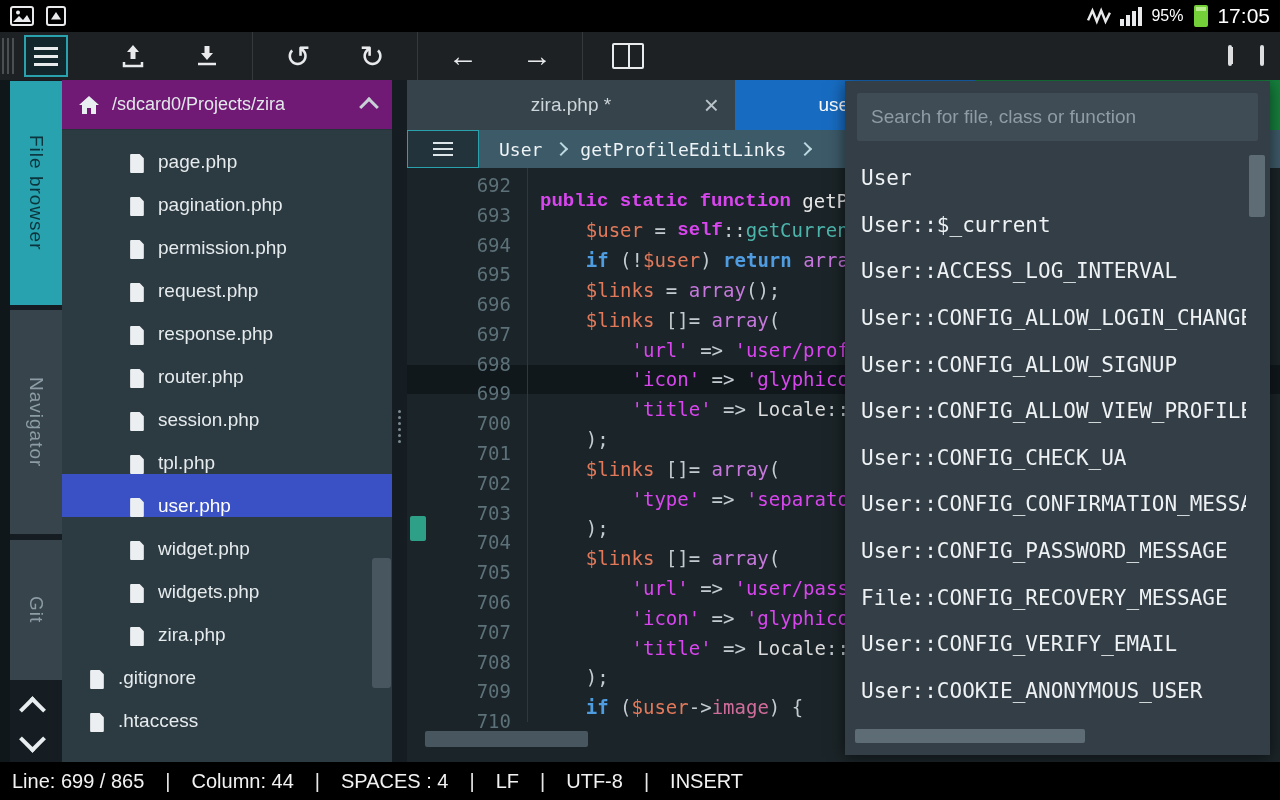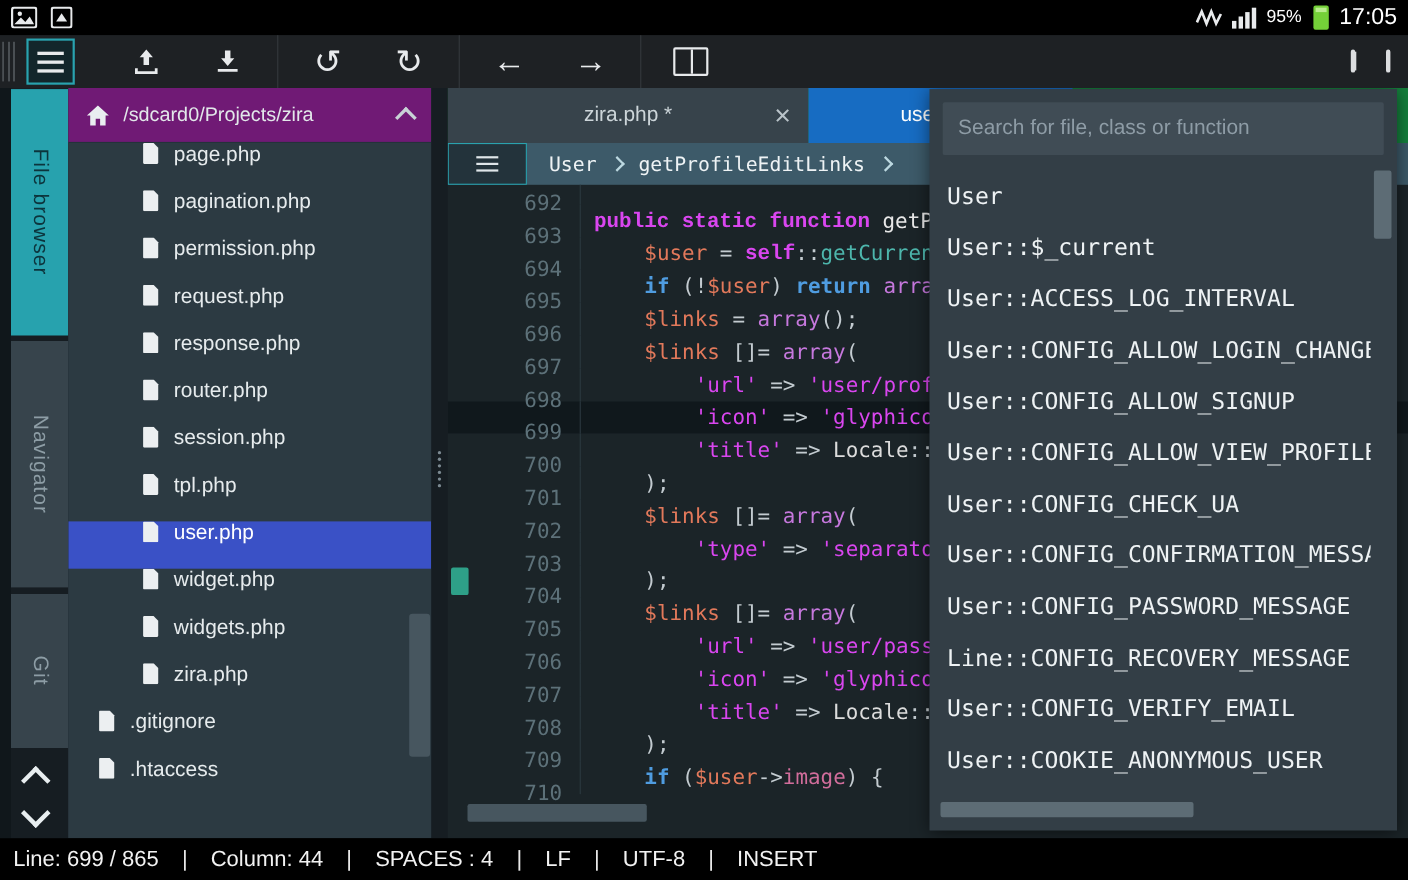--- a/index.html
+++ b/index.html
@@ -56,21 +56,21 @@
   #chev-down-btn{top:648px;}
 
   
   .file-panel{position:absolute;left:62px;width:330px;top:0;bottom:0;background:#2c3a42;overflow:hidden;}
   .path-bar{height:50px;background:#701a75;display:flex;align-items:center;padding:0 16px;gap:12px;
             border-bottom:1px solid #24323a;box-sizing:border-box;}
   .path-text{color:#e2e8ea;font-size:18px;flex:1;white-space:nowrap;overflow:hidden;}
   .collapse-chev{width:11px;height:11px;border-left:3px solid #c8d2d6;border-top:3px solid #c8d2d6;
                  transform:rotate(45deg);margin-top:5px;flex:none;}
   #file-list{position:absolute;top:50px;left:0;right:0;bottom:0;overflow:hidden;}
-  .file-row{height:43px;display:flex;align-items:flex-start;gap:13px;color:#e6ebed;font-size:19px;}
+  .file-row{height:43px;display:flex;align-items:flex-end;gap:13px;color:#e6ebed;font-size:19px;}
   .file-row.lvl2{padding-left:68px;}
   .file-row.lvl1{padding-left:28px;}
   .file-row.selected{background:#3a51c6;color:#fff;}
   .doc-icon{flex:none;}
   .fp-thumb{position:absolute;right:1px;top:478px;width:19px;height:130px;background:#47565f;border-radius:3px;}
 
   
   .resize-handle{position:absolute;left:395px;top:324px;width:9px;height:44px;
                  display:flex;flex-direction:column;gap:3px;align-items:center;justify-content:center;}
   .resize-handle i{width:3px;height:3px;border-radius:50%;background:#7c8a92;}
@@ -384,21 +384,21 @@
     <div id="popup-list">
         <div class="popup-item">User</div>
         <div class="popup-item">User::$_current</div>
         <div class="popup-item">User::ACCESS_LOG_INTERVAL</div>
         <div class="popup-item">User::CONFIG_ALLOW_LOGIN_CHANGE</div>
         <div class="popup-item">User::CONFIG_ALLOW_SIGNUP</div>
         <div class="popup-item">User::CONFIG_ALLOW_VIEW_PROFILES</div>
         <div class="popup-item">User::CONFIG_CHECK_UA</div>
         <div class="popup-item">User::CONFIG_CONFIRMATION_MESSAGE</div>
         <div class="popup-item">User::CONFIG_PASSWORD_MESSAGE</div>
-        <div class="popup-item">Line::CONFIG_RECOVERY_MESSAGE</div>
+        <div class="popup-item">File::CONFIG_RECOVERY_MESSAGE</div>
         <div class="popup-item">User::CONFIG_VERIFY_EMAIL</div>
         <div class="popup-item">User::COOKIE_ANONYMOUS_USER</div>
       </div>
     <div class="pu-vthumb"></div>
     <div class="pu-hthumb"></div>
   </div>
 </div>
 
 <div class="bottombar">
   <div id="status-segments">

